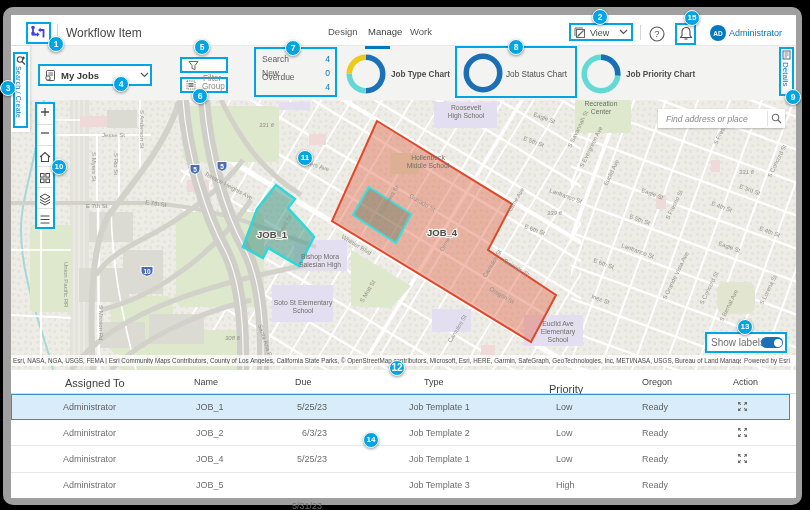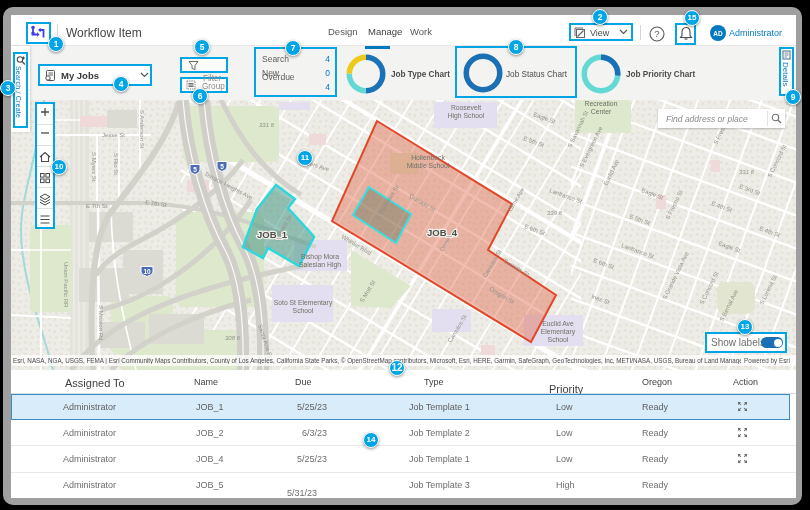--- a/index.html
+++ b/index.html
@@ -504,21 +504,21 @@
       <path d="M1.2,1.2 L3.8,3.8 M9.8,1.2 L7.2,3.8 M1.2,9.8 L3.8,7.2 M9.8,9.8 L7.2,7.2"></path>
     </g>
 <g fill="#6e6e6e">
       <path d="M1,1 L4,1 L1,4 Z M10,1 L10,4 L7,1 Z M1,10 L1,7 L4,10 Z M10,10 L7,10 L10,7 Z"></path>
     </g>
 </svg>
 
 <div class="abs" style="left:11px;top:472.5px;width:785px;height:25.5px;background:#fff"></div>
 <div class="abs" style="left:63px;top:480px;font-size:9px;color:#6e6e6e">Administrator</div>
 <div class="abs" style="left:196px;top:480px;font-size:9px;color:#6e6e6e">JOB_5</div>
-<div class="abs" style="left:287px;top:488px;width:40px;text-align:left;font-size:9px;color:#6e6e6e">5/31/23</div>
+<div class="abs" style="left:287px;top:501px;width:40px;text-align:center;font-size:9px;color:#6e6e6e">5/31/23</div>
 <div class="abs" style="left:409px;top:480px;font-size:9px;color:#6e6e6e">Job Template 3</div>
 <div class="abs" style="left:556px;top:480px;font-size:9px;color:#6e6e6e">High</div>
 <div class="abs" style="left:642px;top:480px;font-size:9px;color:#6e6e6e">Ready</div>
 
 <div class="bdg" style="left:48px;top:36px">1</div>
 
 <div class="bdg" style="left:592px;top:9px">2</div>
 
 <div class="bdg" style="left:0px;top:80px">3</div>
 

